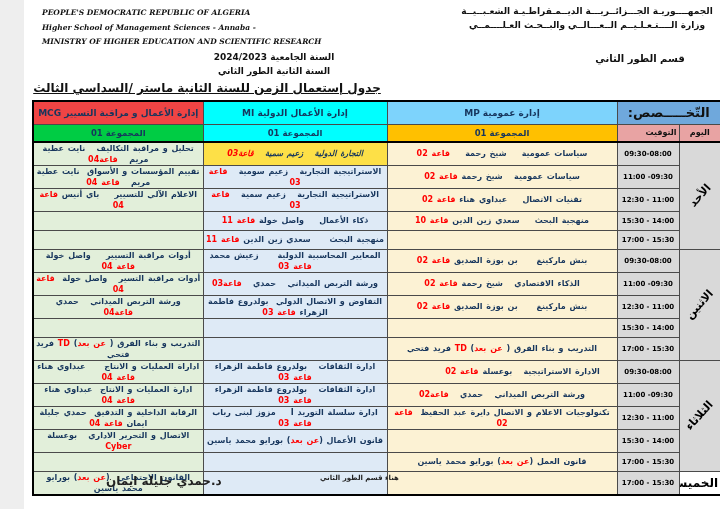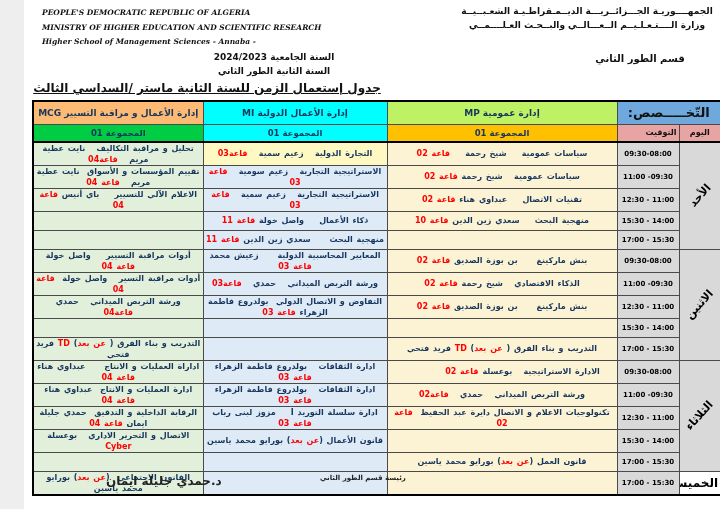--- a/index.html
+++ b/index.html
@@ -39,22 +39,22 @@
   .footer-left{position:absolute;left:82px;top:474px;direction:rtl;font-weight:bold;
                font-size:12px;color:#222;}
 </style>
 </head>
 <body>
 
 <div class="page">
 
   <div class="en-block">
     <div>PEOPLE'S DEMOCRATIC REPUBLIC OF ALGERIA</div>
+    <div>Higher School of Management Sciences - Annaba -</div>
     <div>MINISTRY OF HIGHER EDUCATION AND SCIENTIFIC RESEARCH</div>
-    <div>Higher School of Management Sciences - Annaba -</div>
   </div>
 
   <div class="gov-block">
     <div>الجمهــــوريـة الجـــزائــريـــة الديــمـقراطـيـة الشعـبــيــة</div>
     <div>وزارة الــــتـعـلـيــم الــعـــالــي والبــحـث العـلــــمــي</div>
   </div>
 
   <div class="dept">قسم الطور الثاني</div>
 
   <div class="year-block">
@@ -69,38 +69,38 @@
       <colgroup>
         <col style="width:42px">
           <col style="width:62px">
           <col style="width:230px">
         <col style="width:184px">
           <col style="width:170px">
       </colgroup>
       <thead>
           <tr class="h1">
             <th class="spec" colspan="2" style="background: rgb(111, 168, 220);">التّخـــــصص:</th>
-            <th class="prog" style="background: #bef264;">إدارة عمومية MP</th>
+            <th class="prog" style="background: #7dd3fc;">إدارة عمومية MP</th>
             <th class="prog" style="background: rgb(0, 255, 255);">إدارة الأعمال الدولية MI</th>
-            <th class="prog" style="background: #fdba74;">إدارة الأعمال و مراقبة التسيير MCG</th>
+            <th class="prog" style="background: #ef4444;">إدارة الأعمال و مراقبة التسيير MCG</th>
           </tr>
           <tr>
             <th class="sub" style="background: rgb(232, 163, 163); border-bottom: 2px solid rgb(0, 0, 0);">اليوم</th>
             <th class="sub" style="background: rgb(232, 163, 163); border-bottom: 2px solid rgb(0, 0, 0); padding-left: 36px;">التوقيت</th>
             <td class="group" style="background: rgb(255, 192, 0); border-bottom: 2px solid rgb(0, 0, 0);">المجموعة 01</td>
             <td class="group" style="background: rgb(0, 255, 255); border-bottom: 2px solid rgb(0, 0, 0);">المجموعة 01</td>
             <td class="group" style="background: rgb(0, 204, 68); border-bottom: 2px solid rgb(0, 0, 0);">المجموعة 01</td>
           </tr>
         </thead>
       <tbody>
           <tr class="datarow block-top">
             <td class="daycell" rowspan="5" style="background: rgb(217, 217, 217);"><span class="rot">الأحد</span></td>
             <td class="time" style="background: rgb(217, 217, 217);">09:30-08:00</td>
             <td class="course" style="background: rgb(252, 242, 212);"><span>سياسات عمومية    شيخ رحمة    </span><span style="color: rgb(255, 0, 0);">قاعة 02</span></td>
-            <td class="course" style="background: #fef9c3;"><span>التجارة الدولية   زعيم سمية   </span><span style="color: rgb(255, 0, 0);">قاعة03</span></td>
+            <td class="course" style="background: #fde047; font-style: italic;"><span>التجارة الدولية   زعيم سمية   </span><span style="color: rgb(255, 0, 0);">قاعة03</span></td>
             <td class="course" style="background: rgb(226, 239, 218);"><span>تحليل و مراقبة التكاليف   نايت عطية مريم   </span><span style="color: rgb(255, 0, 0);">قاعة04</span></td>
           </tr>
           <tr class="datarow">
             <td class="time" style="background: rgb(217, 217, 217);">11:00 -09:30</td>
             <td class="course" style="background: rgb(252, 242, 212);"><span>سياسات عمومية   شيخ رحمة </span><span style="color: rgb(255, 0, 0);">قاعة 02</span></td>
             <td class="course" style="background: rgb(222, 234, 246);"><span>الاستراتيجية التجارية   زعيم سومية   </span><span style="color: rgb(255, 0, 0);">قاعة 03</span></td>
             <td class="course" style="background: rgb(226, 239, 218);"><span>تقييم المؤسسات و الأسواق  نايت عطية مريم   </span><span style="color: rgb(255, 0, 0);">قاعة 04</span></td>
           </tr>
           <tr class="datarow">
             <td class="time" style="background: rgb(217, 217, 217);">12:30 - 11:00</td>
@@ -186,16 +186,16 @@
             <td class="daycell" rowspan="1" style="background: rgb(255, 255, 255);"><span class="flat">الخميس</span></td>
             <td class="time" style="background: rgb(217, 217, 217);">17:00 - 15:30</td>
             <td class="course" style="background: rgb(252, 242, 212);"></td>
             <td class="course" style="background: rgb(222, 234, 246);"></td>
             <td class="course" style="background: rgb(226, 239, 218);"><span>القانون الاجتماعي  (</span><span style="color: rgb(255, 0, 0);">عن بعد</span><span>) بورايو محمد ياسين</span></td>
           </tr>
         </tbody>
     </table>
   </div>
 
-  <div class="footer-center">رئيسة قسم الطور الثاني</div>
+  <div class="footer-center">هناء قسم الطور الثاني</div>
   <div class="footer-left">د.حمدي جليلة ايمان</div>
 
 </div>
 
 </body></html>

